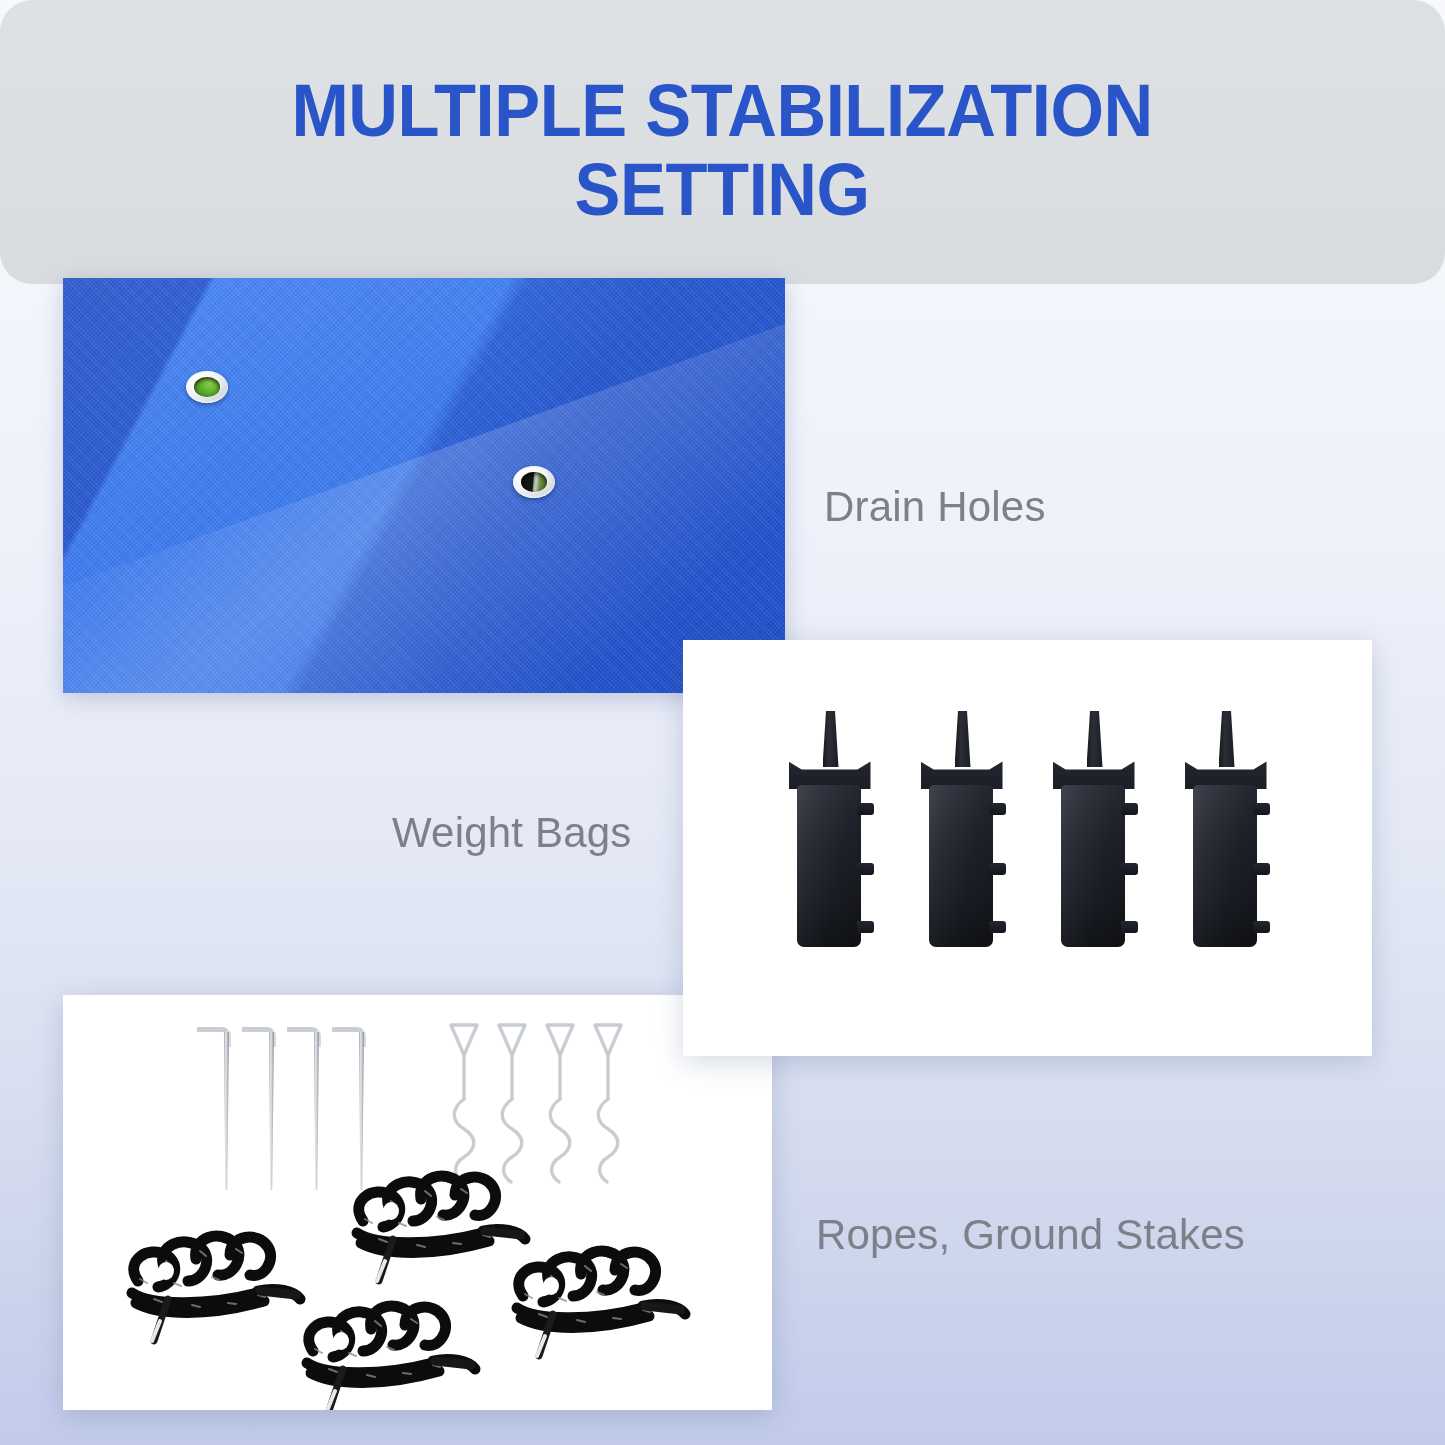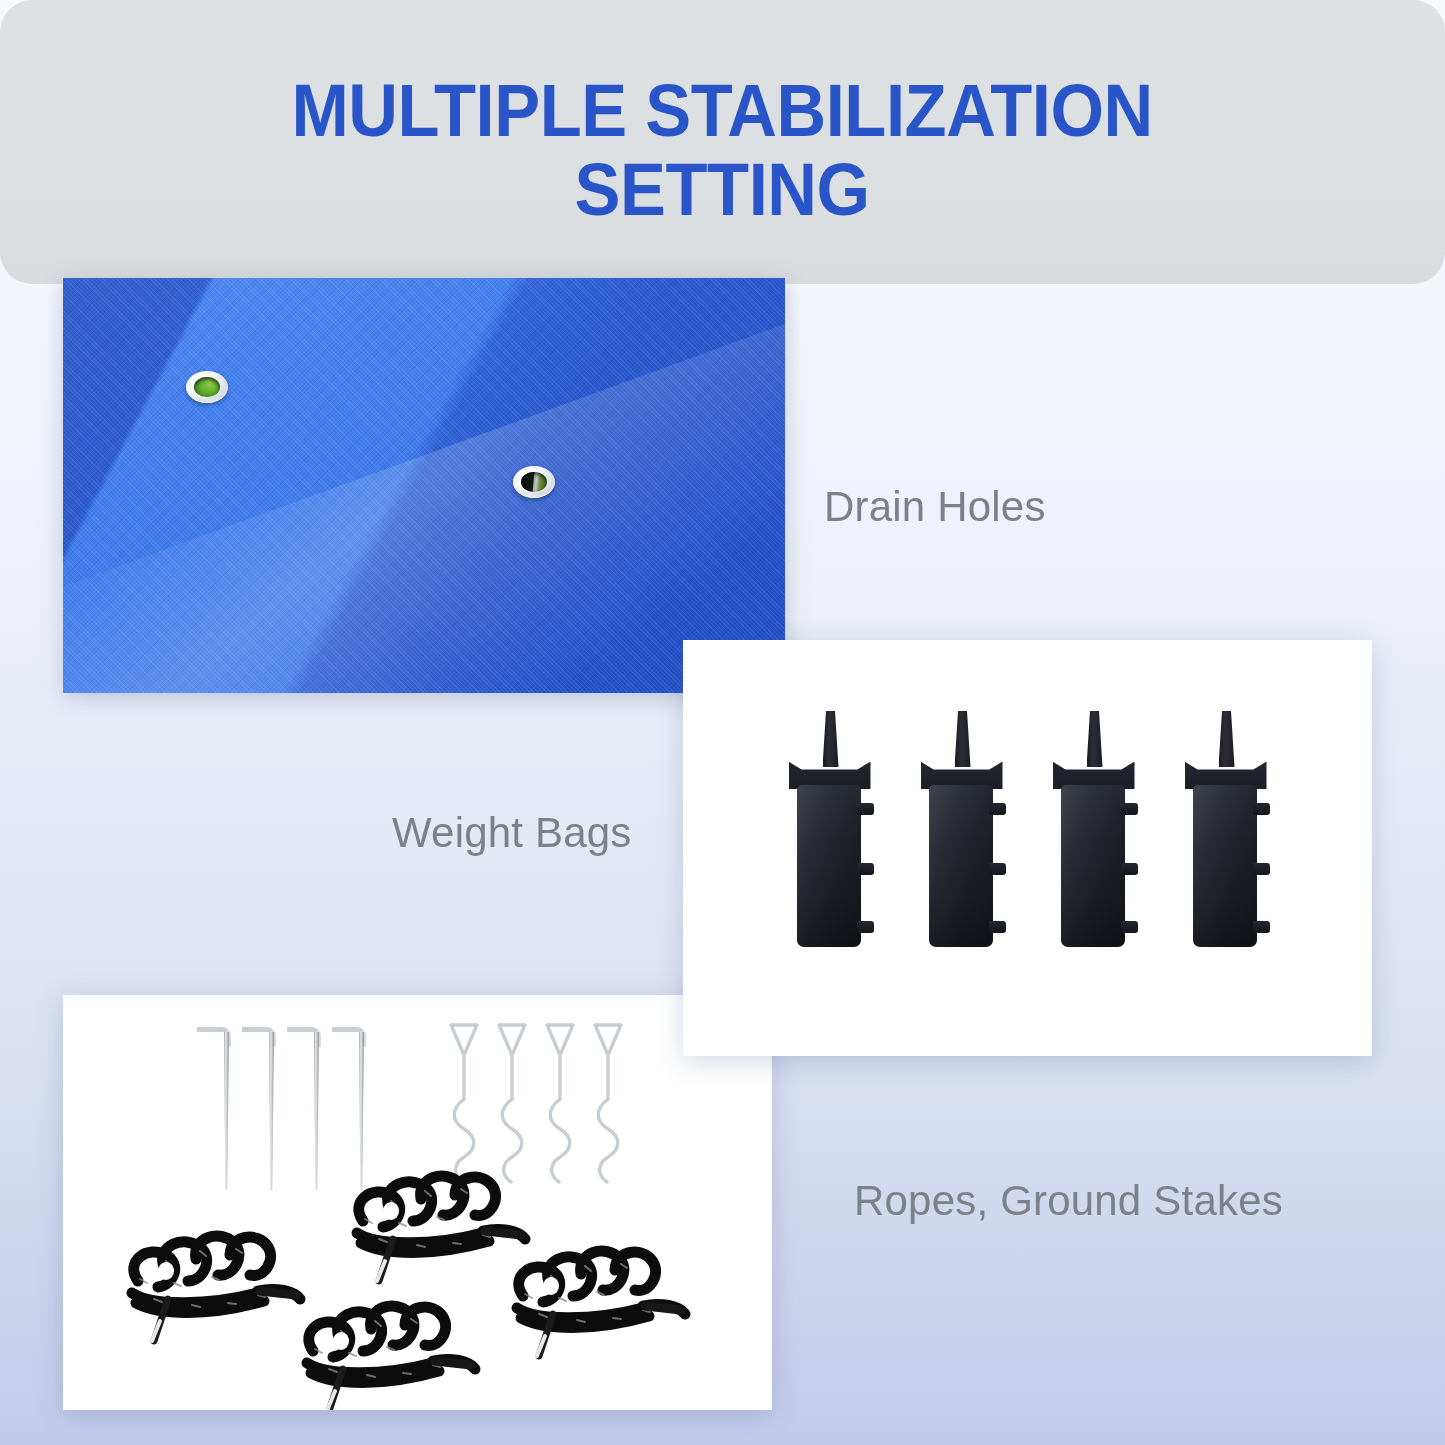--- a/index.html
+++ b/index.html
@@ -194,21 +194,21 @@
     position:absolute; z-index:8;
     color:#7c8087;
     font-size:42px;
     font-weight:400;
     letter-spacing:0.2px;
     white-space:nowrap;
     font-family:"Liberation Sans","DejaVu Sans",sans-serif;
   }
   #caption-drain{ left:824px; top:450px;margin-top:33px; }
   #caption-bags { left:356px; top:809px;margin-left:36px; }
-  #caption-ropes{ left:816px; top:1160px; line-height:1.95; white-space:normal; width:470px;margin-left:38px; }
+  #caption-ropes{ left:816px; top:1194px; line-height:1.95; white-space:normal; width:470px; }
 </style>
 </head>
 <body>
 
 <div id="backdrop"></div>
 
 <div id="header">
   <div id="header-title">
     <span class="ln">MULTIPLE STABILIZATION</span>
     <span class="ln">SETTING</span>

